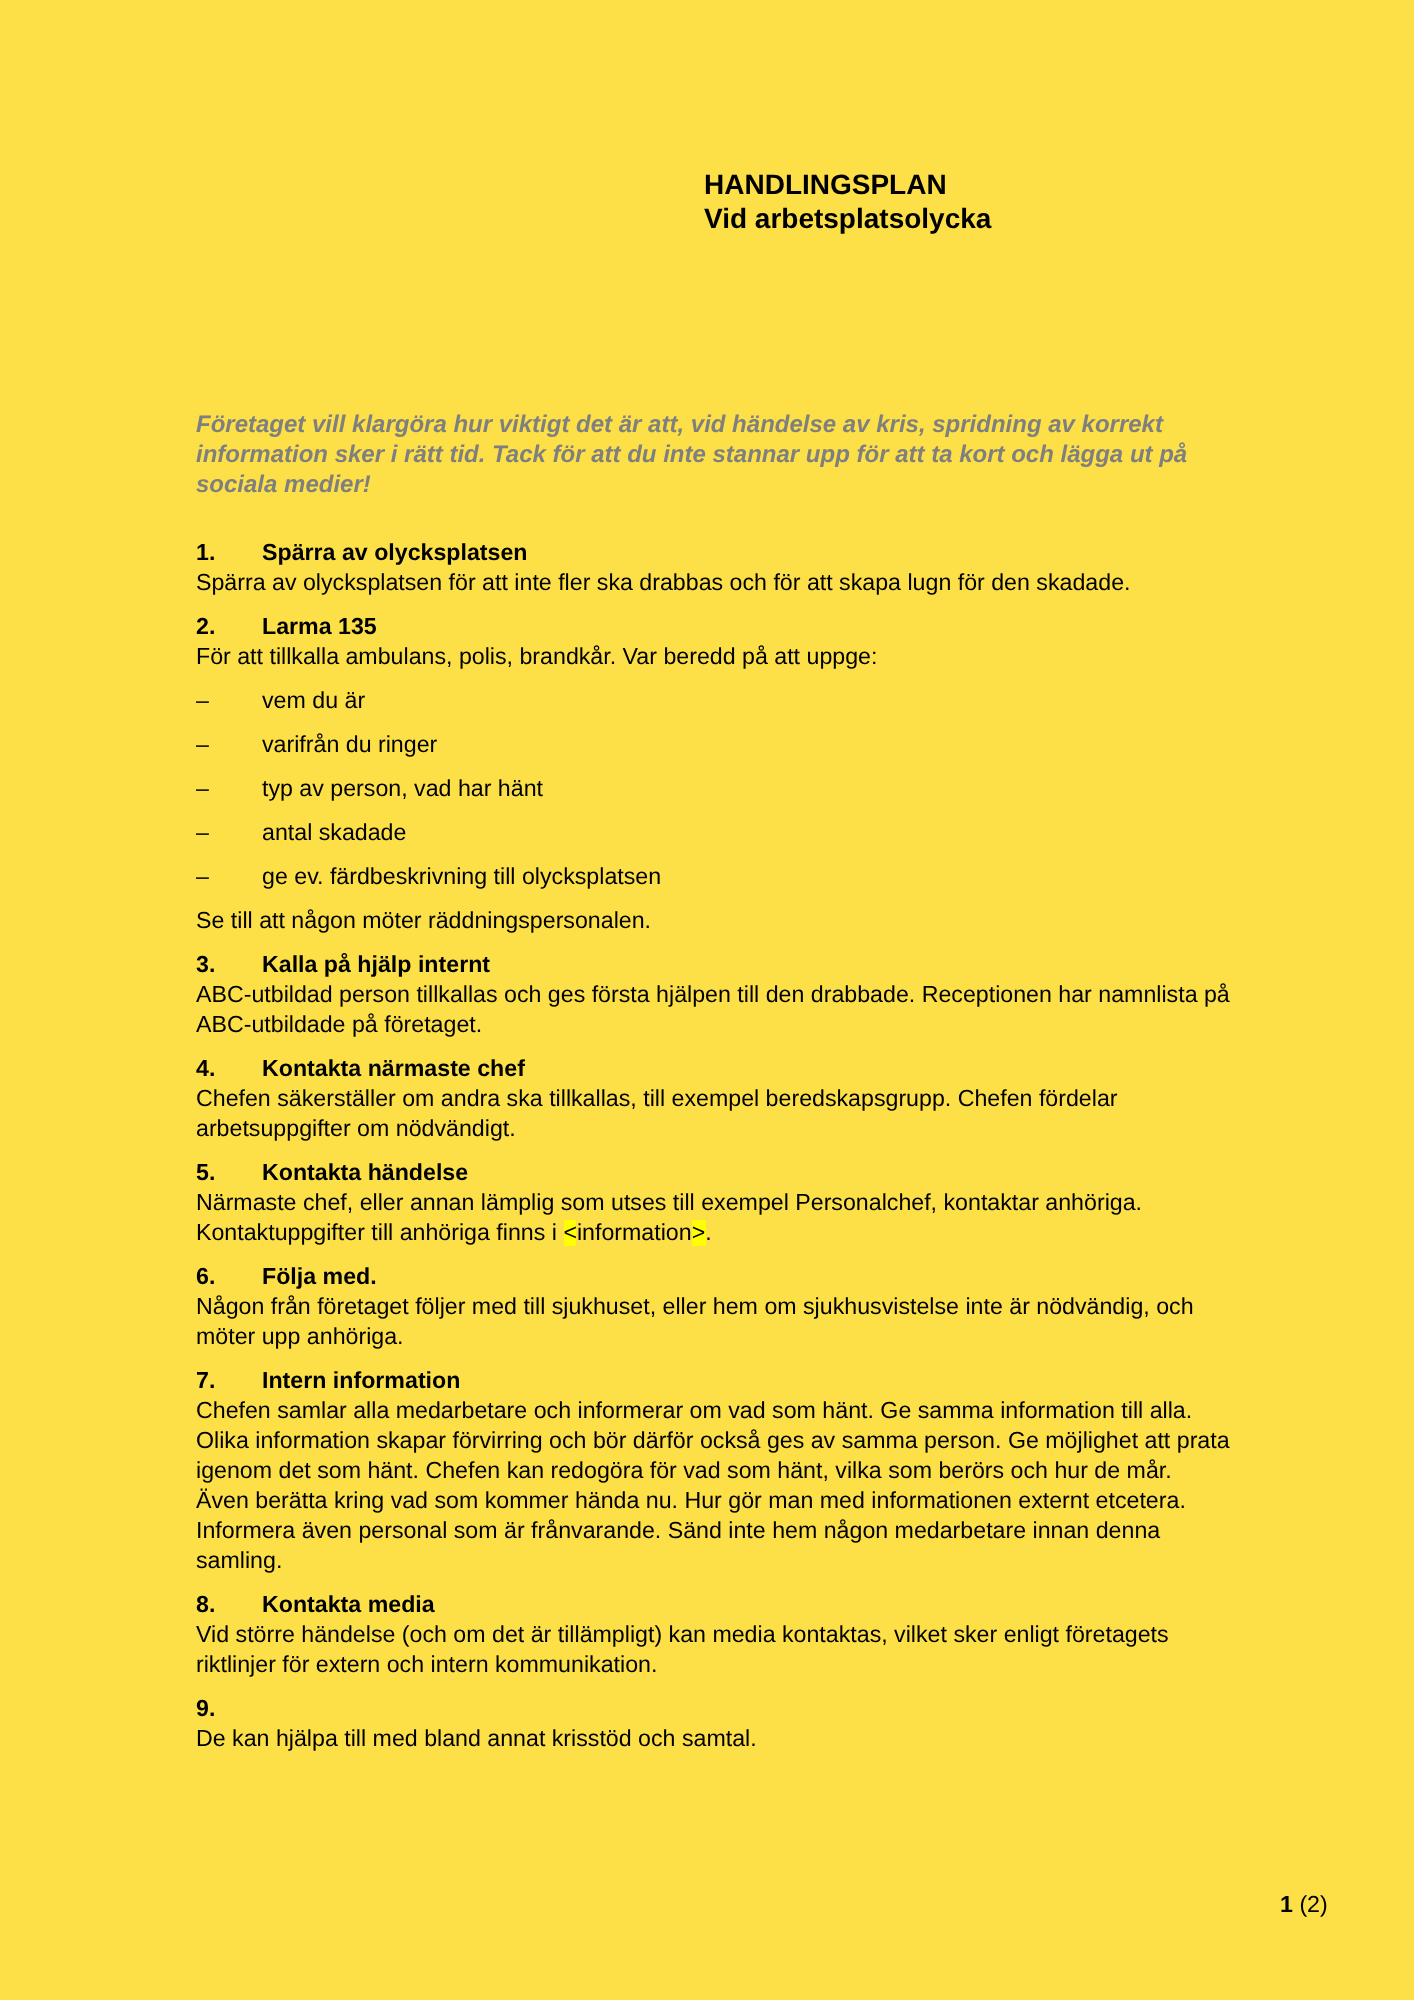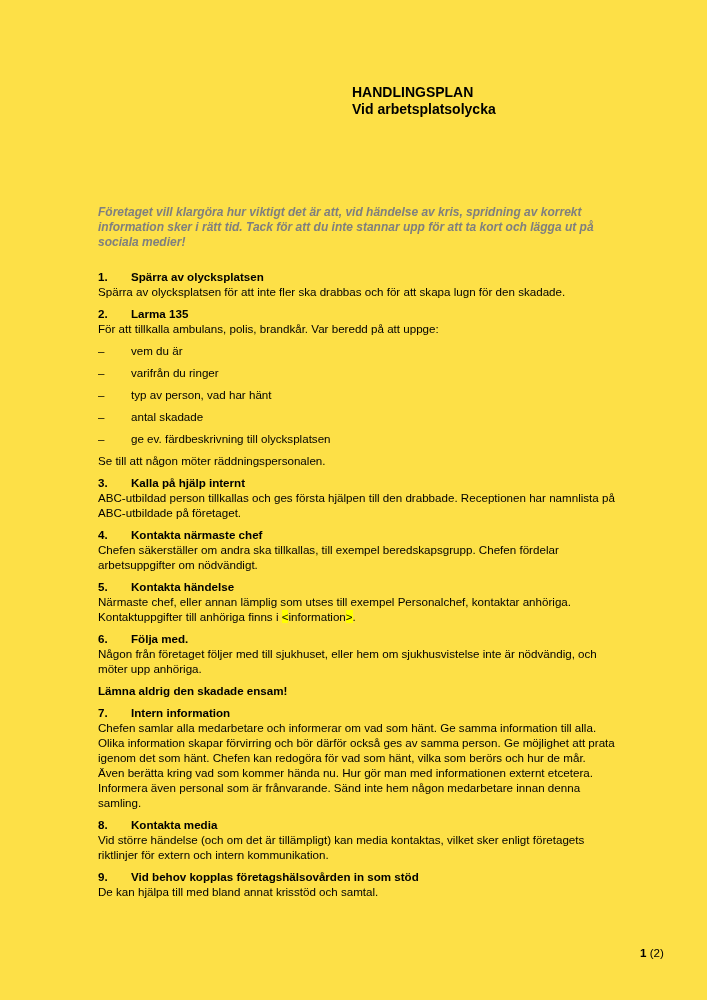--- a/index.html
+++ b/index.html
@@ -134,39 +134,37 @@
     </div>
     <div class="body"><span>Närmaste chef, eller annan lämplig som utses till exempel Personalchef, kontaktar anhöriga. Kontaktuppgifter till anhöriga finns i </span><span class="hl">&lt;</span><span>information</span><span class="hl">&gt;</span><span>.</span></div>
   </div>
       <div class="block section">
     <div class="heading">
       <span class="num">6.</span>
           <span class="htext">Följa med.</span>
     </div>
     <div class="body"><span>Någon från företaget följer med till sjukhuset, eller hem om sjukhusvistelse inte är nödvändig, och möter upp anhöriga.</span></div>
   </div>
-      <div class="block bold-para">Lämna aldrig den skadade ensam!</div>
       <div class="block section">
     <div class="heading">
       <span class="num">7.</span>
           <span class="htext">Intern information</span>
     </div>
     <div class="body"><span>Chefen samlar alla medarbetare och informerar om vad som hänt. Ge samma information till alla. Olika information skapar förvirring och bör därför också ges av samma person. Ge möjlighet att prata igenom det som hänt. Chefen kan redogöra för vad som hänt, vilka som berörs och hur de mår. Även berätta kring vad som kommer hända nu. Hur gör man med informationen externt etcetera. Informera även personal som är frånvarande. Sänd inte hem någon medarbetare innan denna samling.</span></div>
   </div>
       <div class="block section">
     <div class="heading">
       <span class="num">8.</span>
           <span class="htext">Kontakta media</span>
     </div>
     <div class="body"><span>Vid större händelse (och om det är tillämpligt) kan media kontaktas, vilket sker enligt företagets riktlinjer för extern och intern kommunikation.</span></div>
   </div>
       <div class="block section">
     <div class="heading">
       <span class="num">9.</span>
-          <span class="htext">Vid behov kopplas företagshälsovården in som stöd</span>
     </div>
     <div class="body"><span>De kan hjälpa till med bland annat krisstöd och samtal.</span></div>
   </div>
     </div>
 
   <div class="footer">
     <span class="pn-current">1</span>
     <span> </span>
     <span class="pn-total">(2)</span>
   </div>

